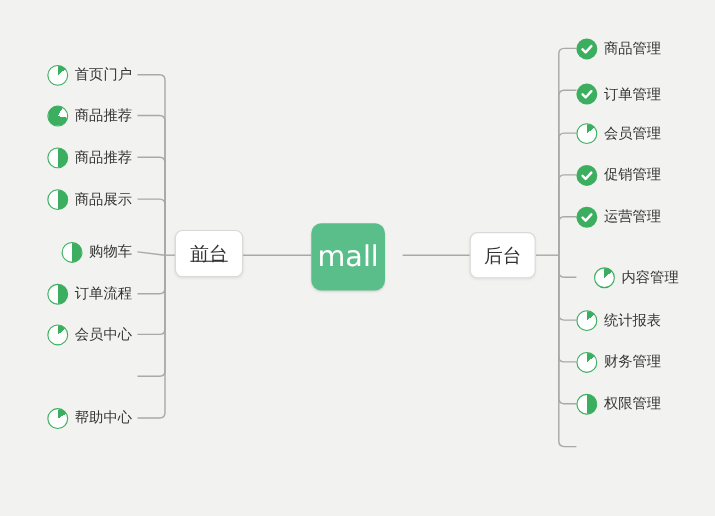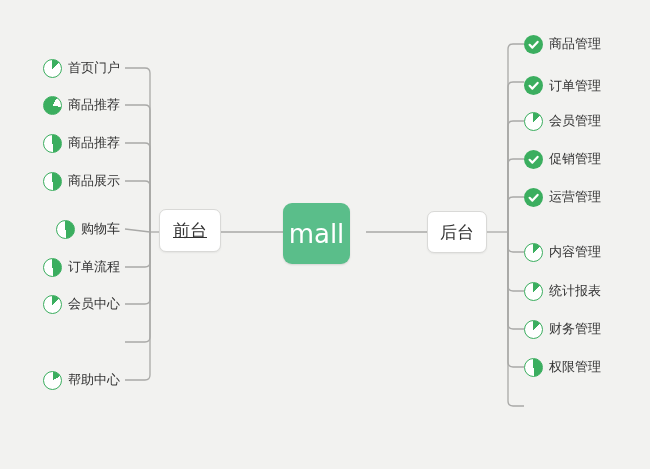--- a/index.html
+++ b/index.html
@@ -157,21 +157,21 @@
       <span>促销管理</span>
     </div>
     <div class="row" style="top: 184px; left: 524px;">
       <span class="icon check">
         <svg width="13" height="13" viewBox="0 0 13 13">
           <path d="M2.6 6.8 L5.4 9.6 L10.6 3.9" fill="none" stroke="#fff" stroke-width="2.2" stroke-linecap="round" stroke-linejoin="round"></path>
         </svg>
       </span>
       <span>运营管理</span>
     </div>
-    <div class="row" style="top: 239px; left: 524px;">
+    <div class="row" style="top: 239px; left: 540px;">
       <span class="icon pie" style="background: conic-gradient(rgb(59, 174, 95) 0deg, rgb(59, 174, 95) 50deg, rgb(255, 255, 255) 50deg, rgb(255, 255, 255) 360deg);"></span>
       <span>内容管理</span>
     </div>
     <div class="row" style="top: 278px; left: 524px;">
       <span class="icon pie" style="background: conic-gradient(rgb(59, 174, 95) 0deg, rgb(59, 174, 95) 50deg, rgb(255, 255, 255) 50deg, rgb(255, 255, 255) 360deg);"></span>
       <span>统计报表</span>
     </div>
     <div class="row" style="top: 316px; left: 524px;">
       <span class="icon pie" style="background: conic-gradient(rgb(59, 174, 95) 0deg, rgb(59, 174, 95) 50deg, rgb(255, 255, 255) 50deg, rgb(255, 255, 255) 360deg);"></span>
       <span>财务管理</span>

